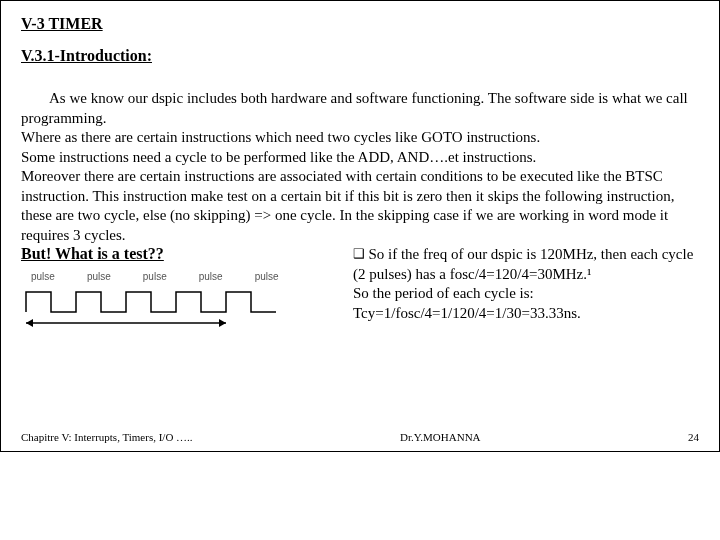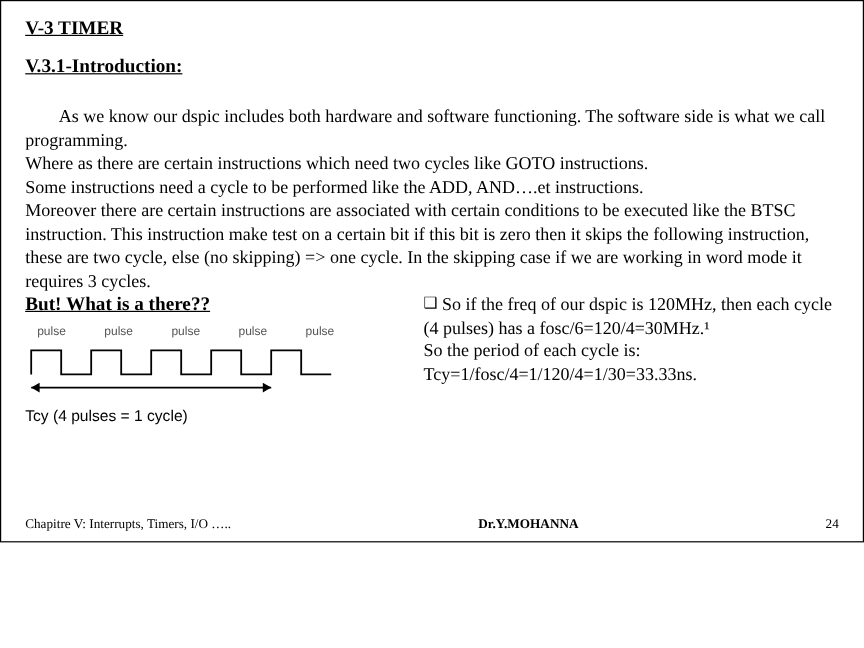--- a/index.html
+++ b/index.html
@@ -86,21 +86,21 @@
     left: 20px;
     right: 20px;
     font-size: 11px;
     font-family: Georgia, serif;
     display: flex;
     justify-content: space-between;
     color: #000;
     gap: 45px;
   }
   .footer .center {
-    font-weight: bold;
+    font-weight: normal;
   }
   .bullet {
     font-size: 13px;
     vertical-align: 1px;
   }
 </style>
 </head>
 <body>
 
 <div class="page">
@@ -110,46 +110,45 @@
 
   <div class="body-text">
     <p class="indent">As we know our dspic includes both hardware and software functioning. The software side is what we call programming.</p>
     <p>Where as there are certain instructions which need two cycles like GOTO instructions.</p>
     <p>Some instructions need a cycle to be performed like the ADD, AND….et instructions.</p>
     <p>Moreover there are certain instructions are associated with certain conditions to be executed like the BTSC instruction. This instruction make test on a certain bit if this bit is zero then it skips the following instruction, these are two cycle, else (no skipping) =&gt; one cycle. In the skipping case if we are working in word mode it requires 3 cycles.</p>
   </div>
 
   <div class="two-col">
     <div class="left-col">
-      <div class="but">But! What is a there??</div>
+      <div class="but">But! What is a test??</div>
 
       <div class="pulse-diagram">
         <div class="pulse-labels">
           <span>pulse</span>
           <span>pulse</span>
           <span>pulse</span>
           <span>pulse</span>
           <span>pulse</span>
         </div>
         <svg class="wave" width="280" height="34">
           <polyline points="5,30 5,10 30,10 30,30 55,30 55,10 80,10 80,30 105,30 105,10 130,10 130,30 155,30 155,10 180,10 180,30 205,30 205,10 230,10 230,30 255,30" fill="none" stroke="#000" stroke-width="1.5"></polyline>
         </svg>
         <svg width="280" height="14">
           <line x1="5" y1="7" x2="205" y2="7" stroke="#000" stroke-width="1.5"></line>
           <polygon points="5,7 12,3 12,11" fill="#000"></polygon>
           <polygon points="205,7 198,3 198,11" fill="#000"></polygon>
         </svg>
       </div>
-      <div class="tcy-row">Tcy    (4 pulses = 1 cycle)</div>
     </div>
 
     <div class="right-col">
       <div>
         <span class="bullet">❑</span>
-        <span>So if the freq of our dspic is 120MHz, then each cycle (4 pulses) has a fosc/6=120/4=30MHz.¹</span>
+        <span>So if the freq of our dspic is 120MHz, then each cycle (2 pulses) has a fosc/4=120/4=30MHz.¹</span>
       </div>
       <div>So the period of each cycle is:</div>
       <div>Tcy=1/fosc/4=1/120/4=1/30=33.33ns.</div>
     </div>
   </div>
 
   <div class="footer">
     <span>Chapitre V: Interrupts, Timers, I/O …..</span>
     <span class="center">Dr.Y.MOHANNA</span>
     <span>24</span>

